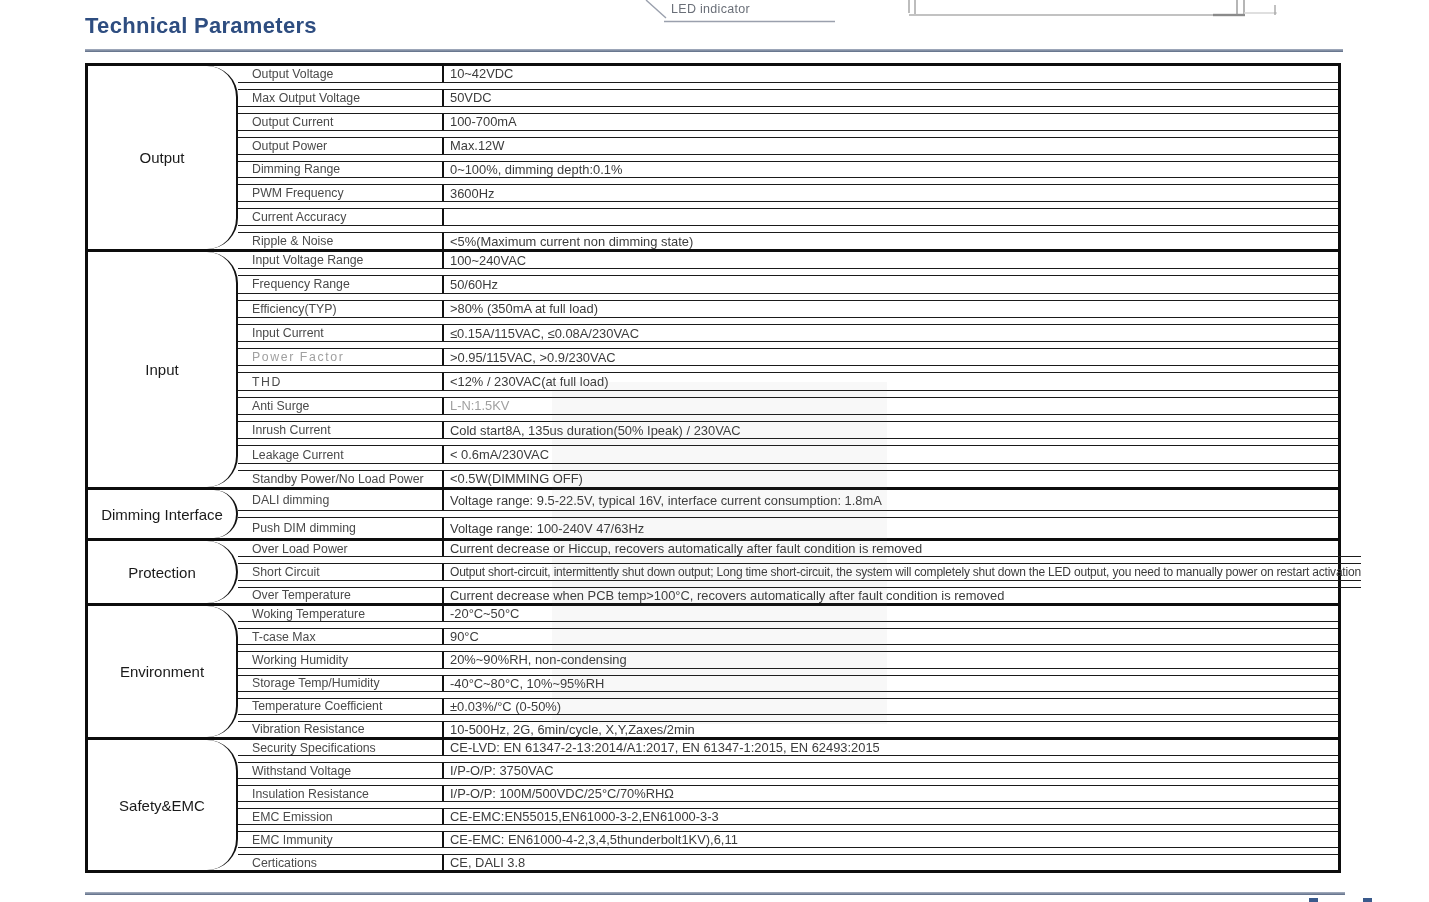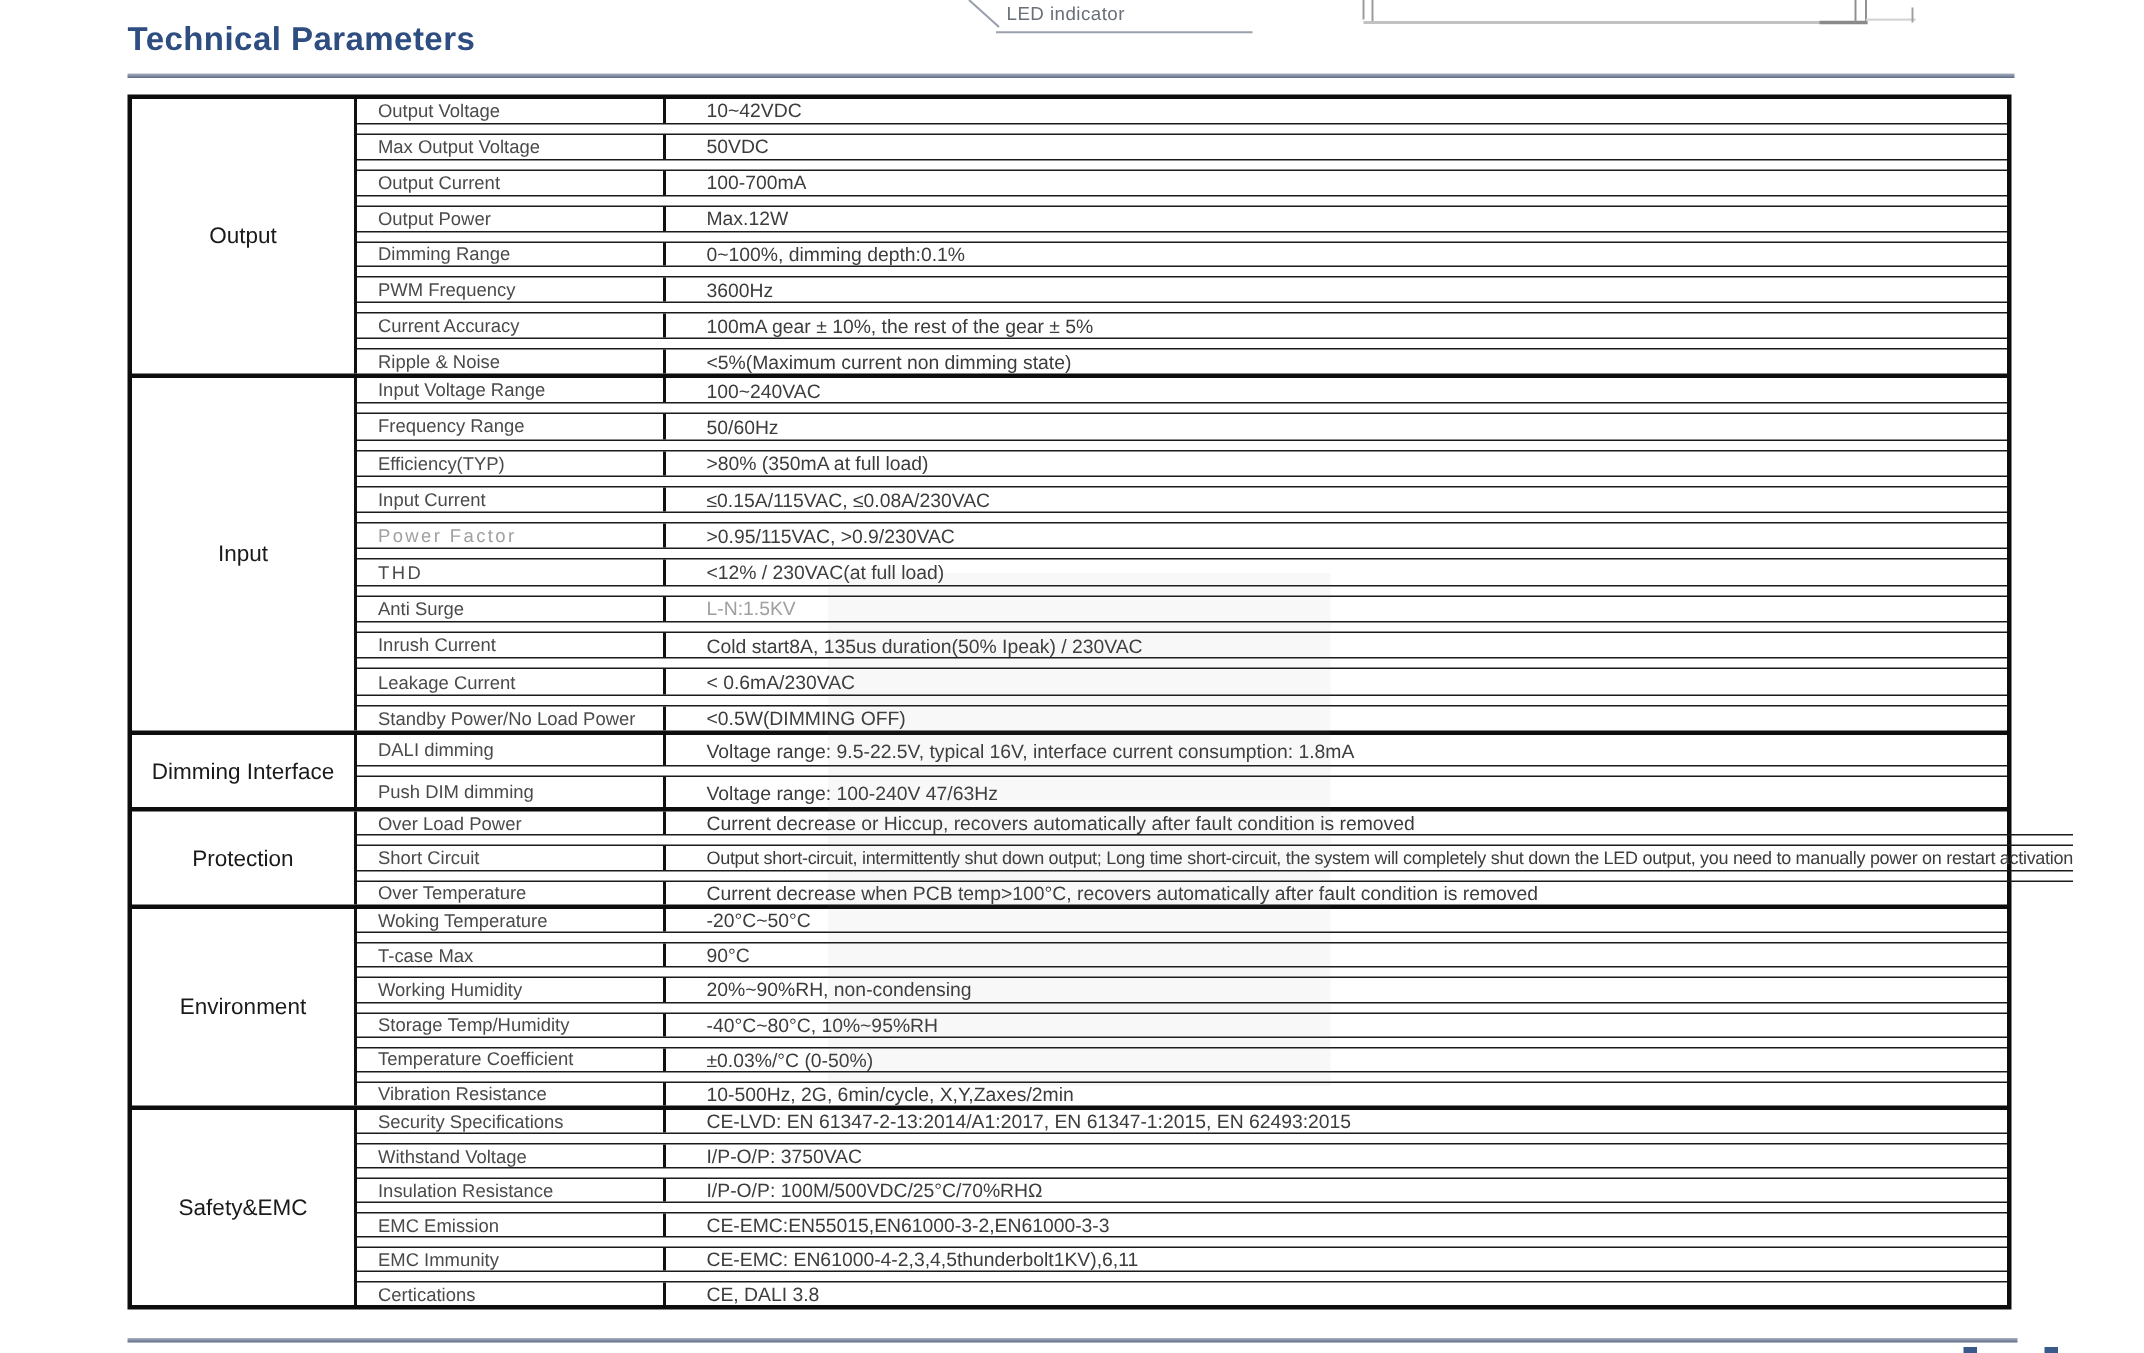--- a/index.html
+++ b/index.html
@@ -19,29 +19,29 @@
 
   
   .spec-table { position: absolute; left: 85px; top: 63px; width: 1256px;
     border: 3px solid #0d0d0d; background: #ffffff; }
   .section { display: flex; }
   .section + .section { border-top: 3px solid #0d0d0d; }
   .sec-0 { height: 183px; } .sec-1 { height: 238px; } .sec-2 { height: 51px; }
   .sec-3 { height: 65px; }  .sec-4 { height: 134px; } .sec-5 { height: 133px; }
   .sec-label { width: 150px; flex: 0 0 150px; border-right: 2px solid #111;
     display: flex; align-items: center; justify-content: center; text-align: center;
-    font-size: 15px; color: #1a1a1a; }
+    font-size: 15px; color: #1a1a1a; border-radius: 31px; }
   .rows { flex: 1; display: flex; flex-direction: column; text-align: right; }
   .row { flex: 1; display: flex; }
   .row:not(:last-child) { border-bottom: 1px solid #1a1a1a; }
   .row + .row { border-top: 1px solid #1a1a1a; margin-top: 6px; }
   .cell { display: flex; align-items: center; }
   .param { width: 206px; flex: 0 0 206px; border-right: 2px solid #111;
     padding-left: 14px; font-size: 12.3px; color: #4a4a4a; }
-  .value { flex: 1; padding-left: 27px; font-size: 12.9px; color: #3c3c3c;
+  .value { flex: 1; padding-left: 6px; font-size: 12.9px; color: #3c3c3c;
     white-space: nowrap; overflow: hidden; }
   .muted { color: #a0a0a0; }
   .spaced { letter-spacing: 1.6px; }
   .small { font-size: 12px; letter-spacing: -0.2px; }
 
   
   .watermark { position: absolute; left: 552px; top: 382px; width: 335px; height: 342px;
     background: rgba(130,130,130,0.055); pointer-events: none; }
 
   
@@ -97,21 +97,20 @@
         <div class="row">
           <div class="cell param">Dimming Range</div>
           <div class="cell value">0~100%, dimming depth:0.1%</div>
         </div>
         <div class="row">
           <div class="cell param">PWM Frequency</div>
           <div class="cell value">3600Hz</div>
         </div>
         <div class="row">
           <div class="cell param">Current Accuracy</div>
-          <div class="cell value">100mA gear ± 10%, the rest of the gear ± 5%</div>
         </div>
         <div class="row">
           <div class="cell param">Ripple &amp; Noise</div>
           <div class="cell value">&lt;5%(Maximum current non dimming state)</div>
         </div>
       </div>
     </div>
     <div class="section sec-1">
       <div class="sec-label">Input</div>
       <div class="rows">

